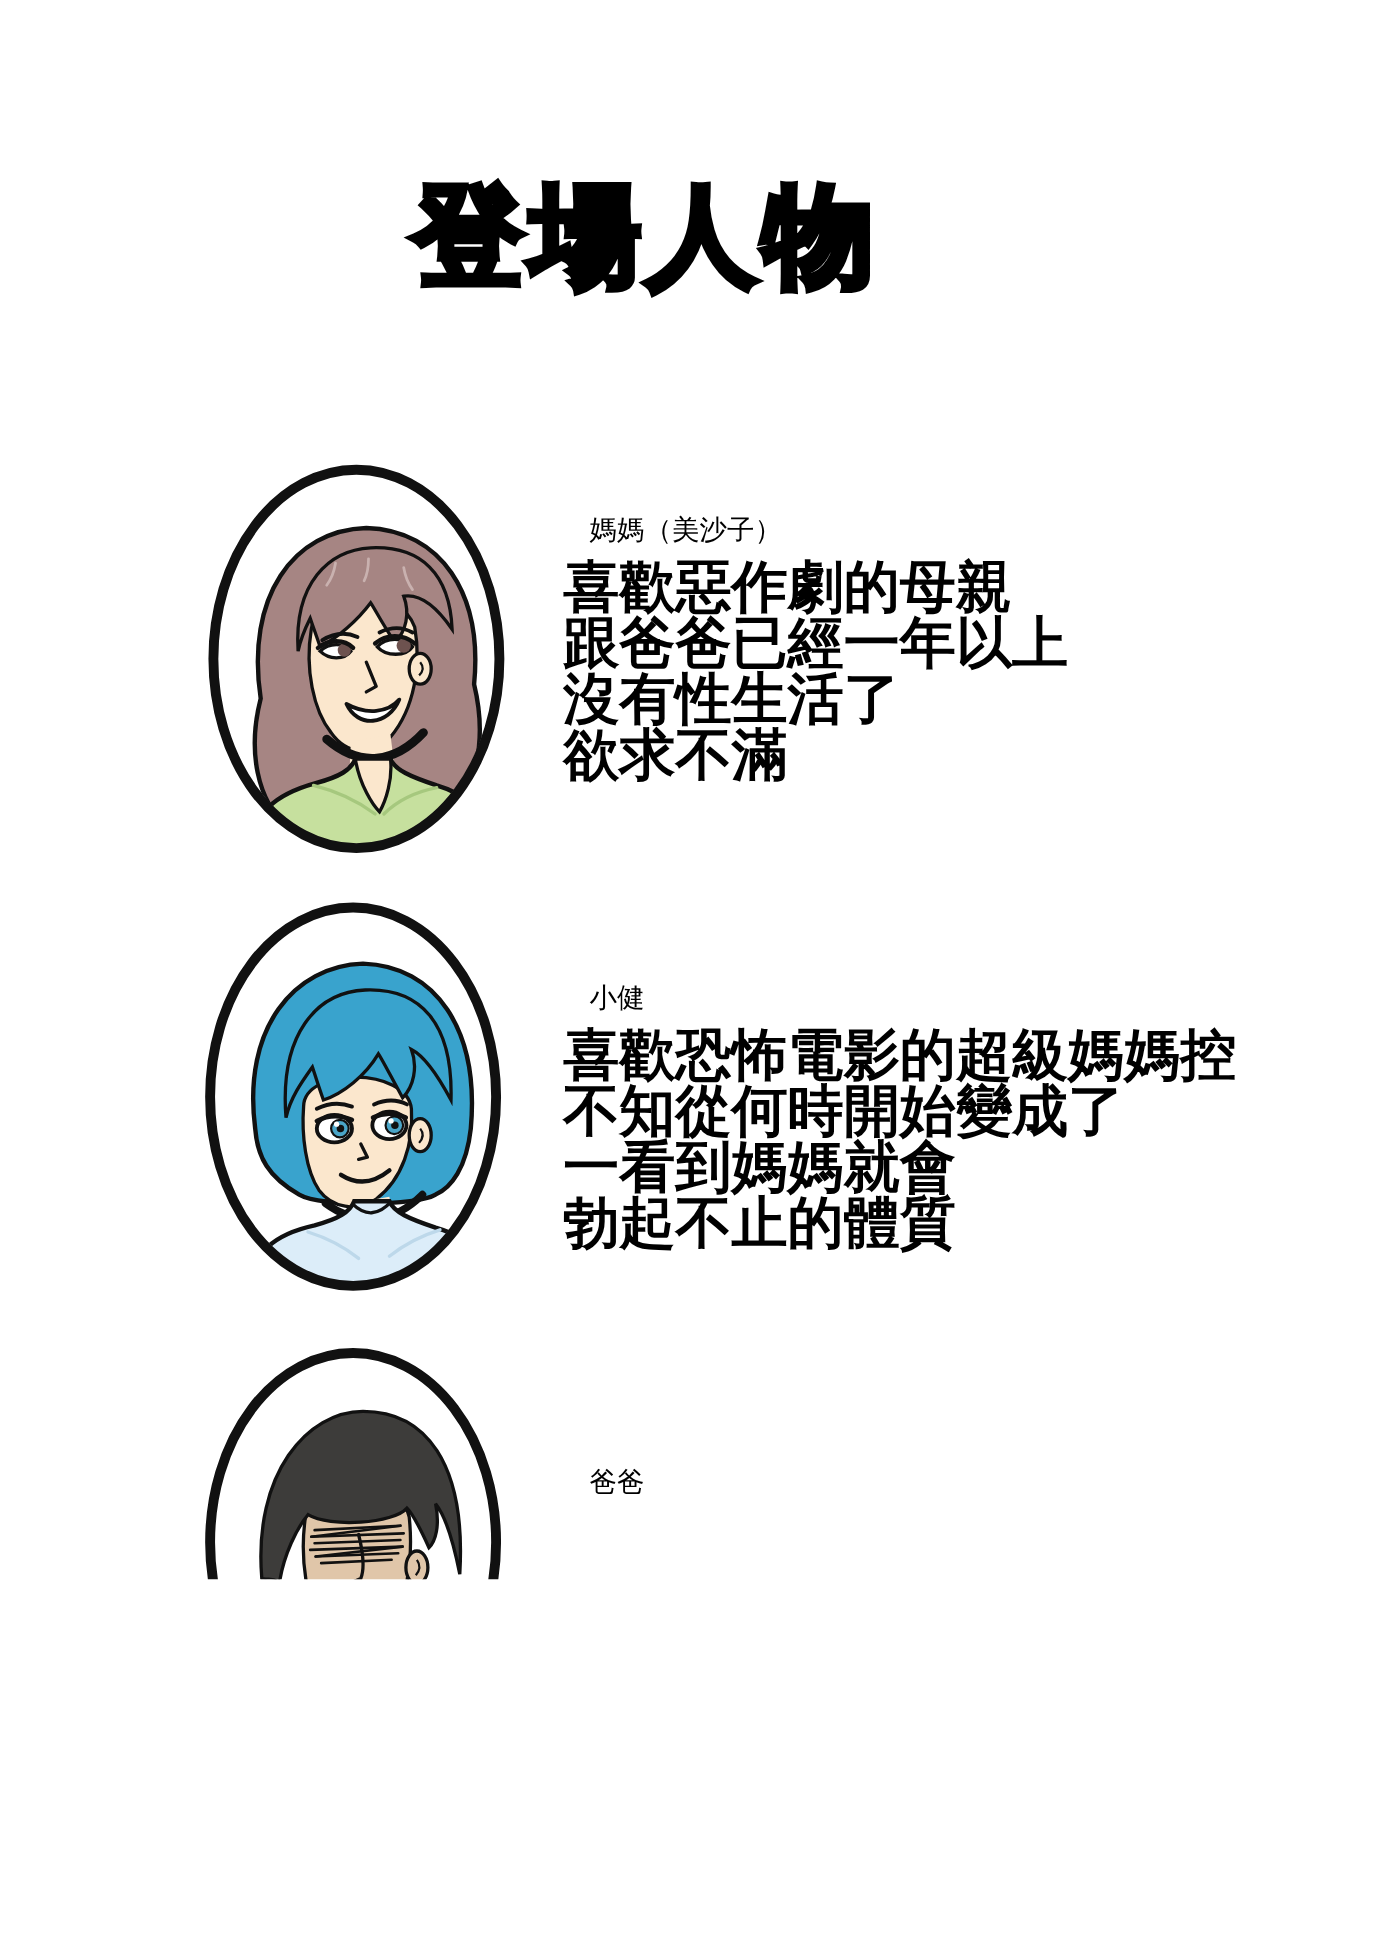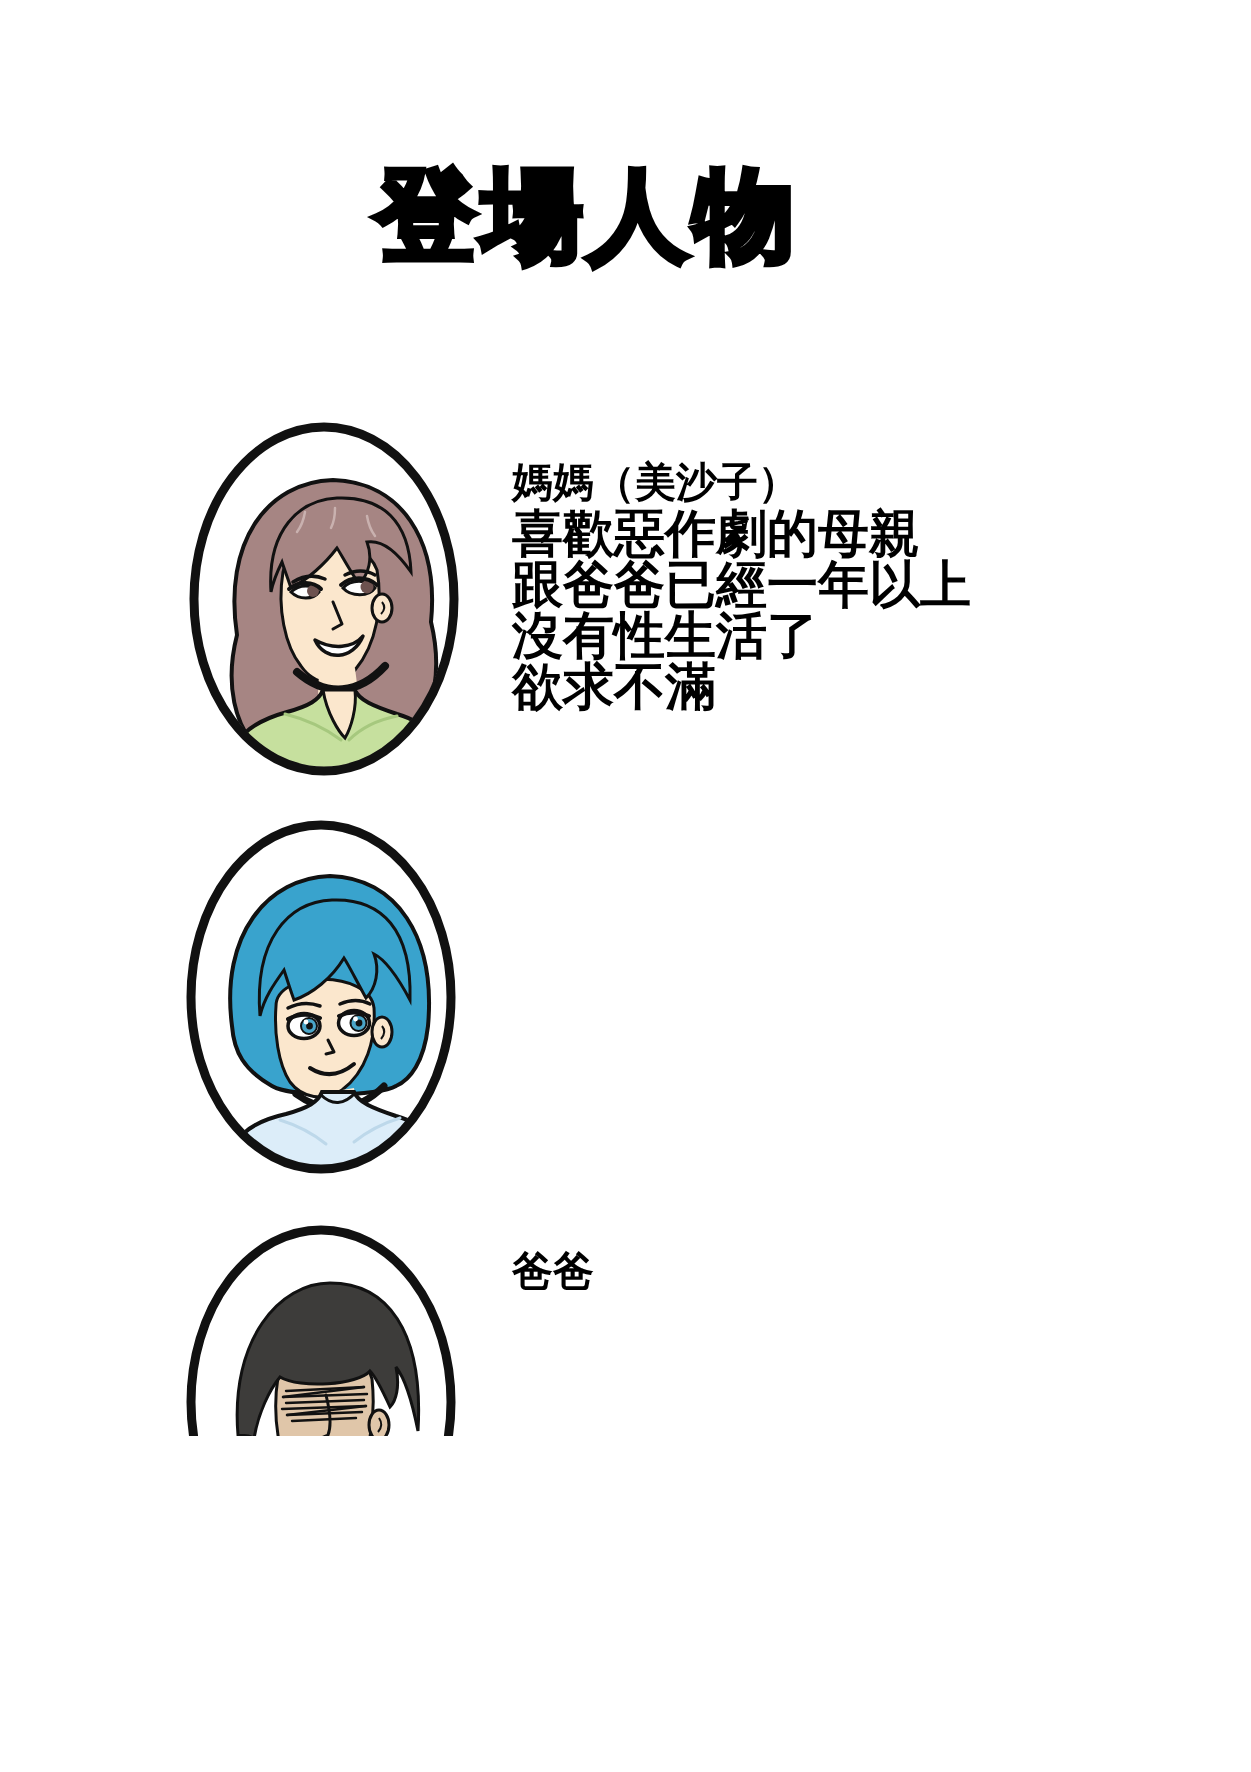--- a/index.html
+++ b/index.html
@@ -13,22 +13,22 @@
     -webkit-text-stroke:6px #000;line-height:1.1;white-space:nowrap;
   }
   .portrait{position:absolute;width:278px;height:358px;}
   .portrait svg{display:block;width:100%;height:100%;}
   #portrait-mom{left:185px;top:420px;}
   #portrait-son{left:182px;top:818px;}
   #portrait-dad{left:182px;top:1223px;}
   .info{position:absolute;left:512px;}
   #info-mom{top:457px;}
   #info-son{top:882px;}
-  #info-dad{top:1246px;}
-  .char-name{font-size:41px;font-weight:700;line-height:51px;white-space:nowrap;}
+  #info-dad{top:1322px;}
+  .char-name{font-size:25px;font-weight:400;line-height:51px;white-space:nowrap;margin-left:24px;}
   .char-desc{font-size:51px;font-weight:600;line-height:51px;white-space:pre-line;}
 </style>
 </head>
 <body>
 
 <div class="page">
 
   <h1 class="title">登場人物</h1>
 
   <div class="portrait" id="portrait-mom">
@@ -123,20 +123,27 @@
         <path fill="#dcedf9" stroke="#111" stroke-width="4" d="M44 358 C46 320 68 304 104 296 C126 290 136 284 140 274 L172 274 C176 284 190 290 214 298 C248 308 262 326 260 358 Z"></path>
         <path d="M138 276 Q156 294 174 274" fill="none" stroke="#111" stroke-width="3"></path>
         <g stroke="#bdd8ea" stroke-width="3" fill="none" stroke-linecap="round">
           <path d="M98 302 Q124 310 144 326"></path>
           <path d="M218 300 Q192 308 172 324"></path>
         </g>
       </g>
       <ellipse cx="139" cy="179" rx="130" ry="172" fill="none" stroke="#111" stroke-width="9"></ellipse>
     </svg>
   </div>
+  <div class="info" id="info-son">
+    <div class="char-name">小健</div>
+    <div class="char-desc">喜歡恐怖電影的超級媽媽控
+不知從何時開始變成了
+一看到媽媽就會
+勃起不止的體質</div>
+  </div>
 
   <div class="portrait" id="portrait-dad">
     <svg viewBox="0 0 278 358">
       <defs>
         <clipPath id="clipC">
             <ellipse cx="139" cy="179" rx="126" ry="168"></ellipse>
           </clipPath>
       </defs>
       <g clip-path="url(#clipC)">
         <path fill="#e0c6a9" stroke="#111" stroke-width="3" d="M96 154 C102 124 184 124 190 156 C194 194 188 240 166 264 C150 280 128 278 114 260 C96 236 90 192 96 154 Z"></path>

